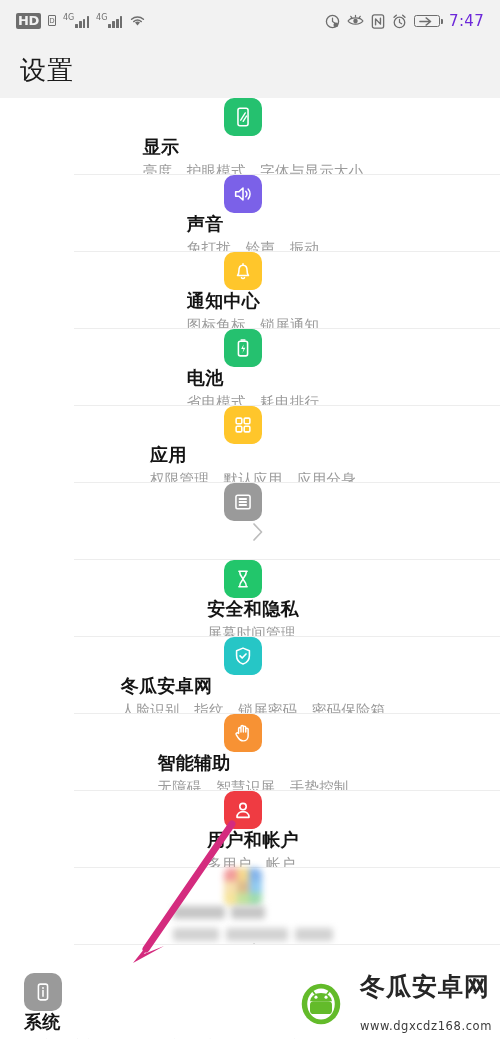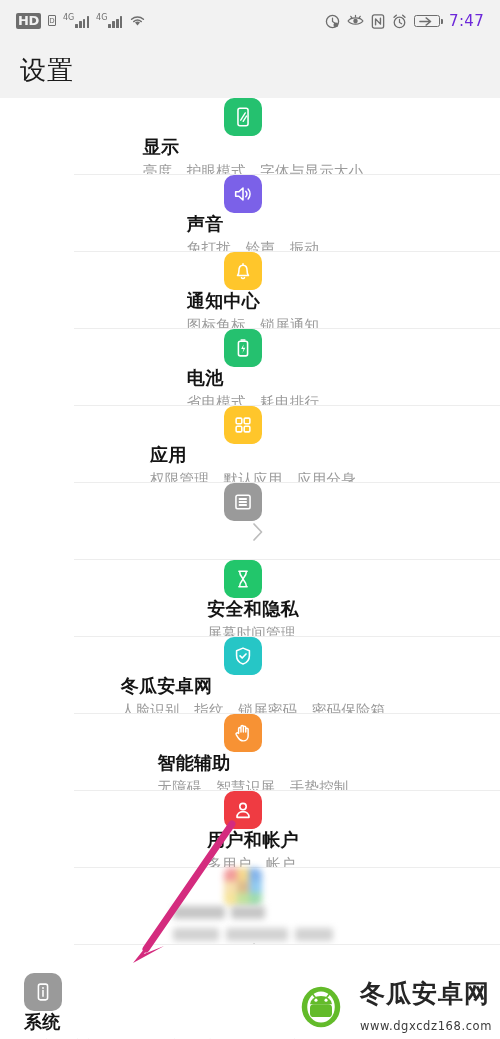--- a/index.html
+++ b/index.html
@@ -93,21 +93,21 @@
   .annot-arrow { position:absolute; left:0; top:0; pointer-events:none; }
 
   
   .watermark {
     position:absolute; right:8px; bottom:6px;
     display:flex; align-items:center; gap:17px;
   }
   .wm-logo { width:44px; height:44px; }
   .wm-text { display:flex; flex-direction:column; align-items:flex-start; }
   .wm-name { font-size:25px; font-weight:bold; color:#262626; letter-spacing:1px; line-height:1; }
-  .wm-url { font-size:11.5px; color:#3a3a3a; letter-spacing:.6px; margin-top:13px; }
+  .wm-url { font-size:11.5px; color:#3a3a3a; letter-spacing:.6px; margin-top:20px; }
 </style>
 </head>
 <body>
 
 <div id="screen">
 
   <div class="statusbar">
     <div class="sb-left">
       <span class="hd-badge">HD</span>
       <span class="sim-box">D</span>

